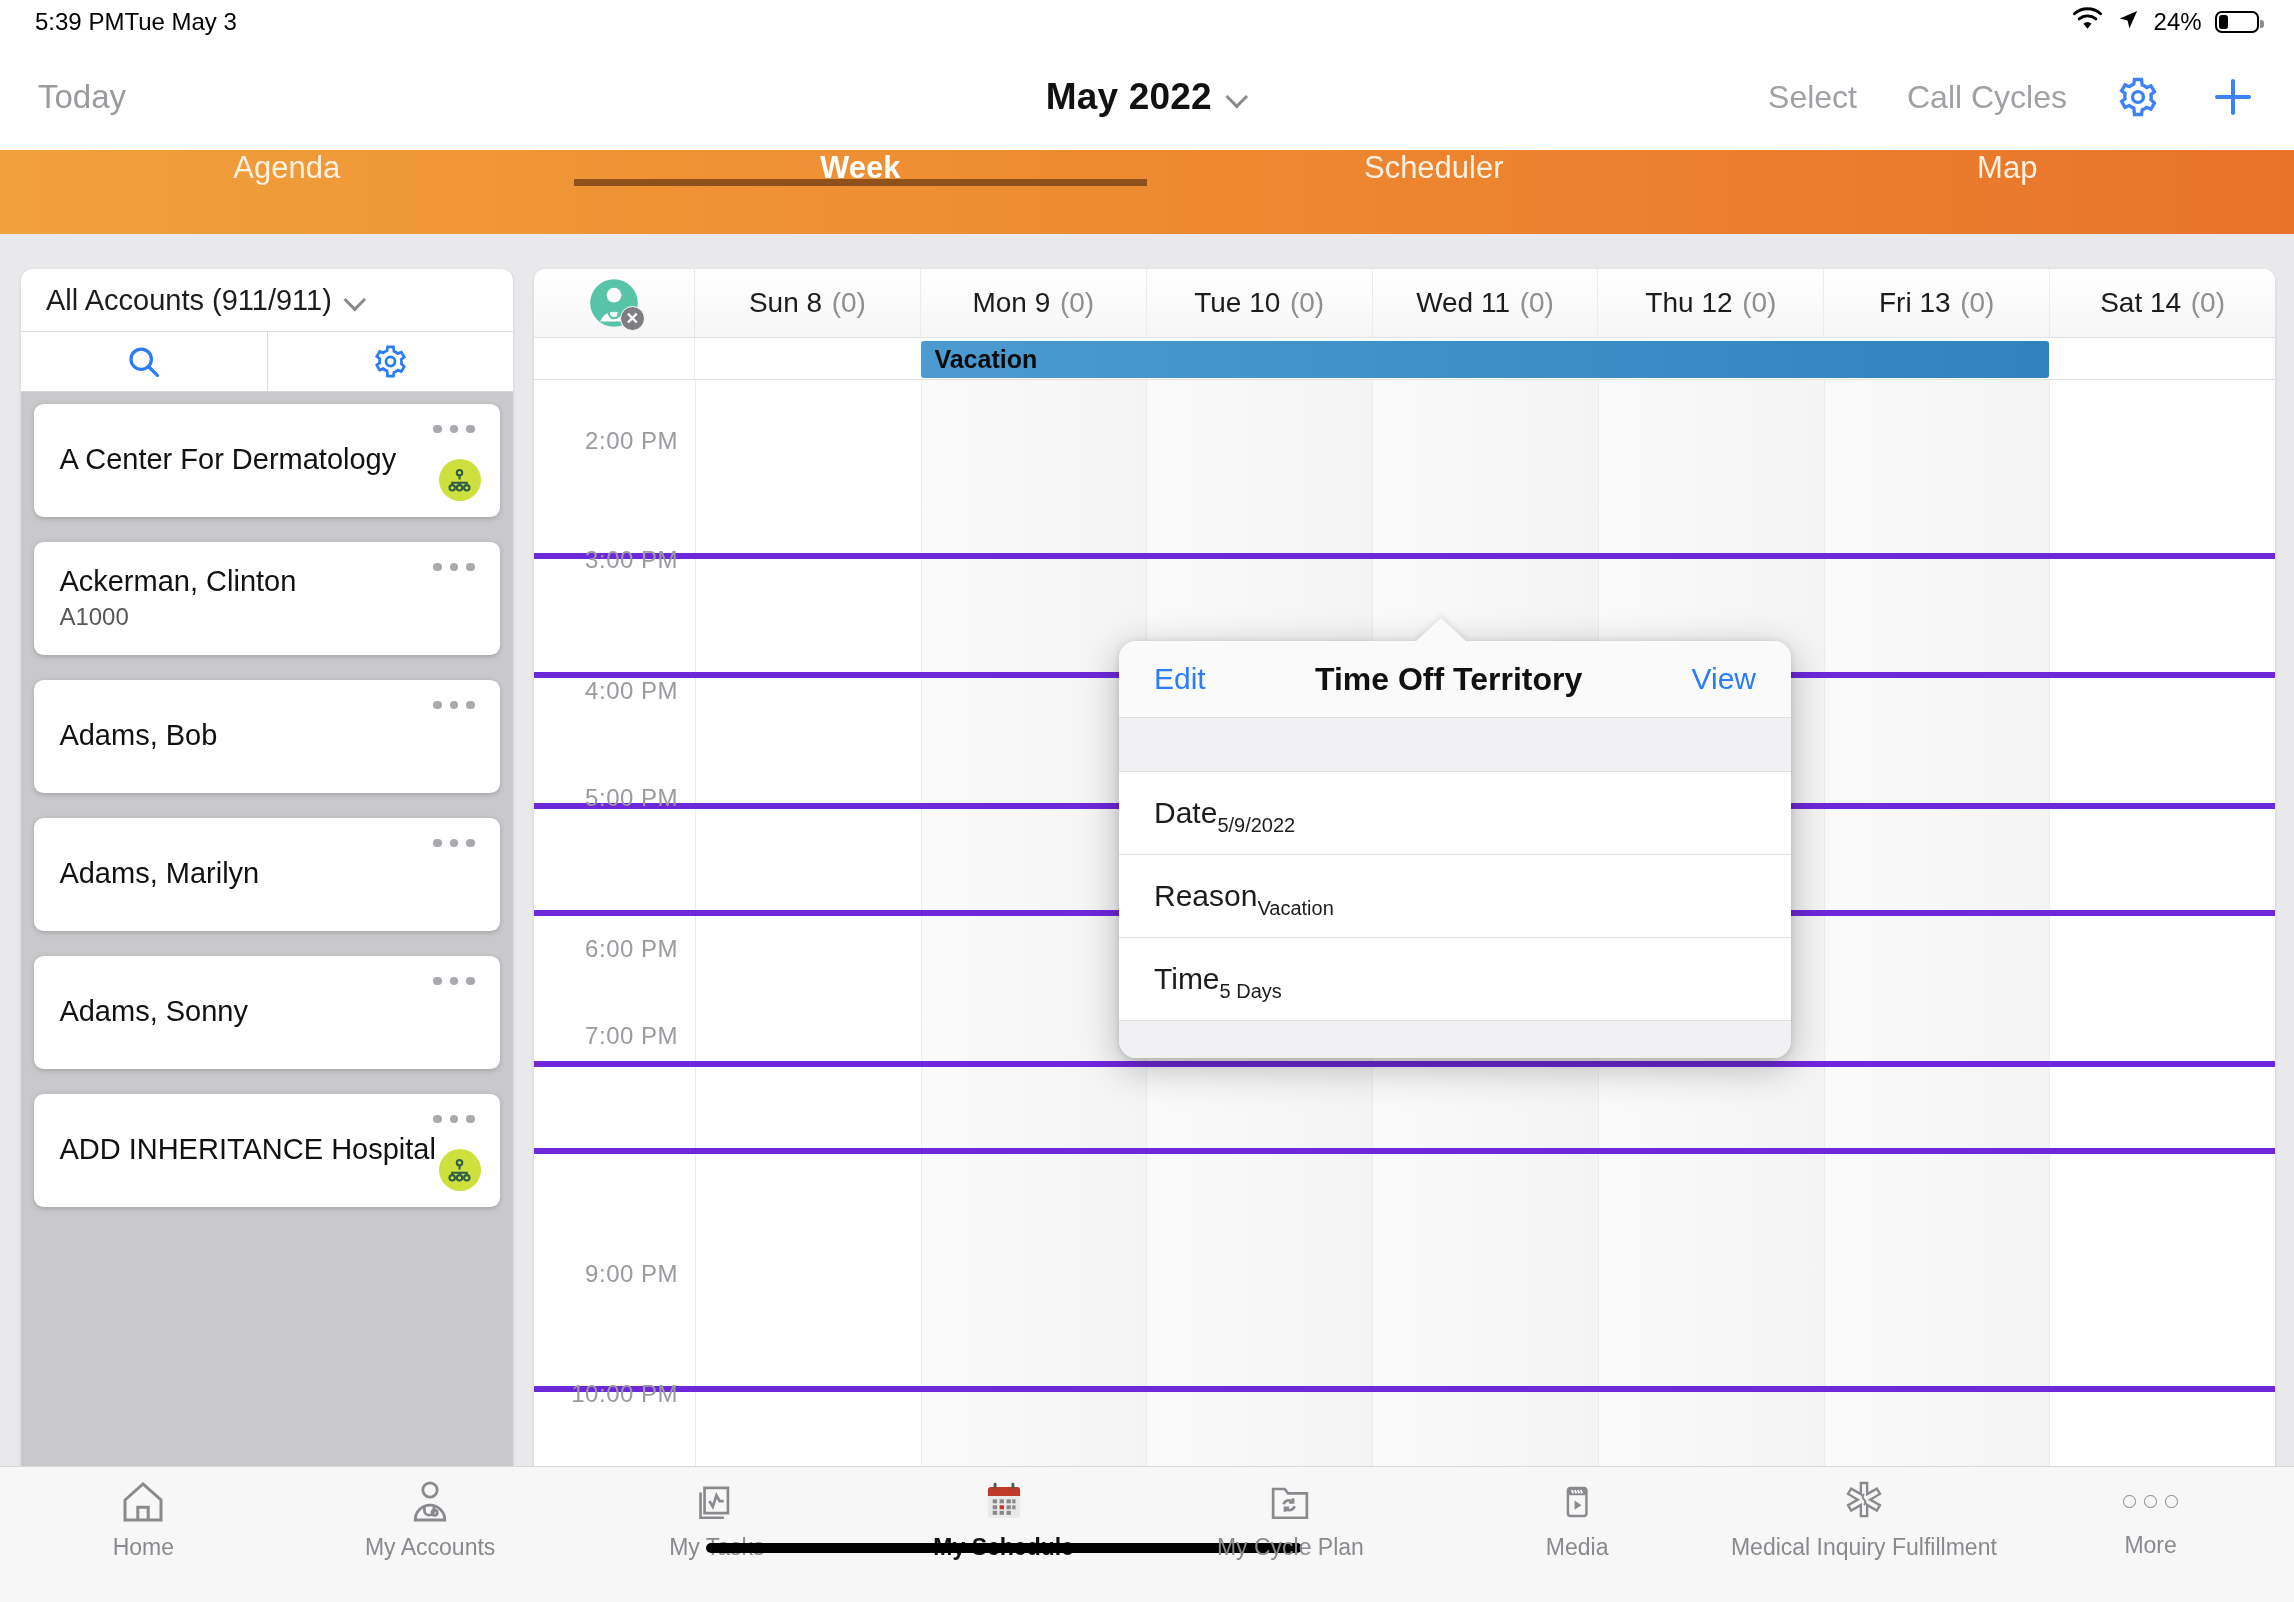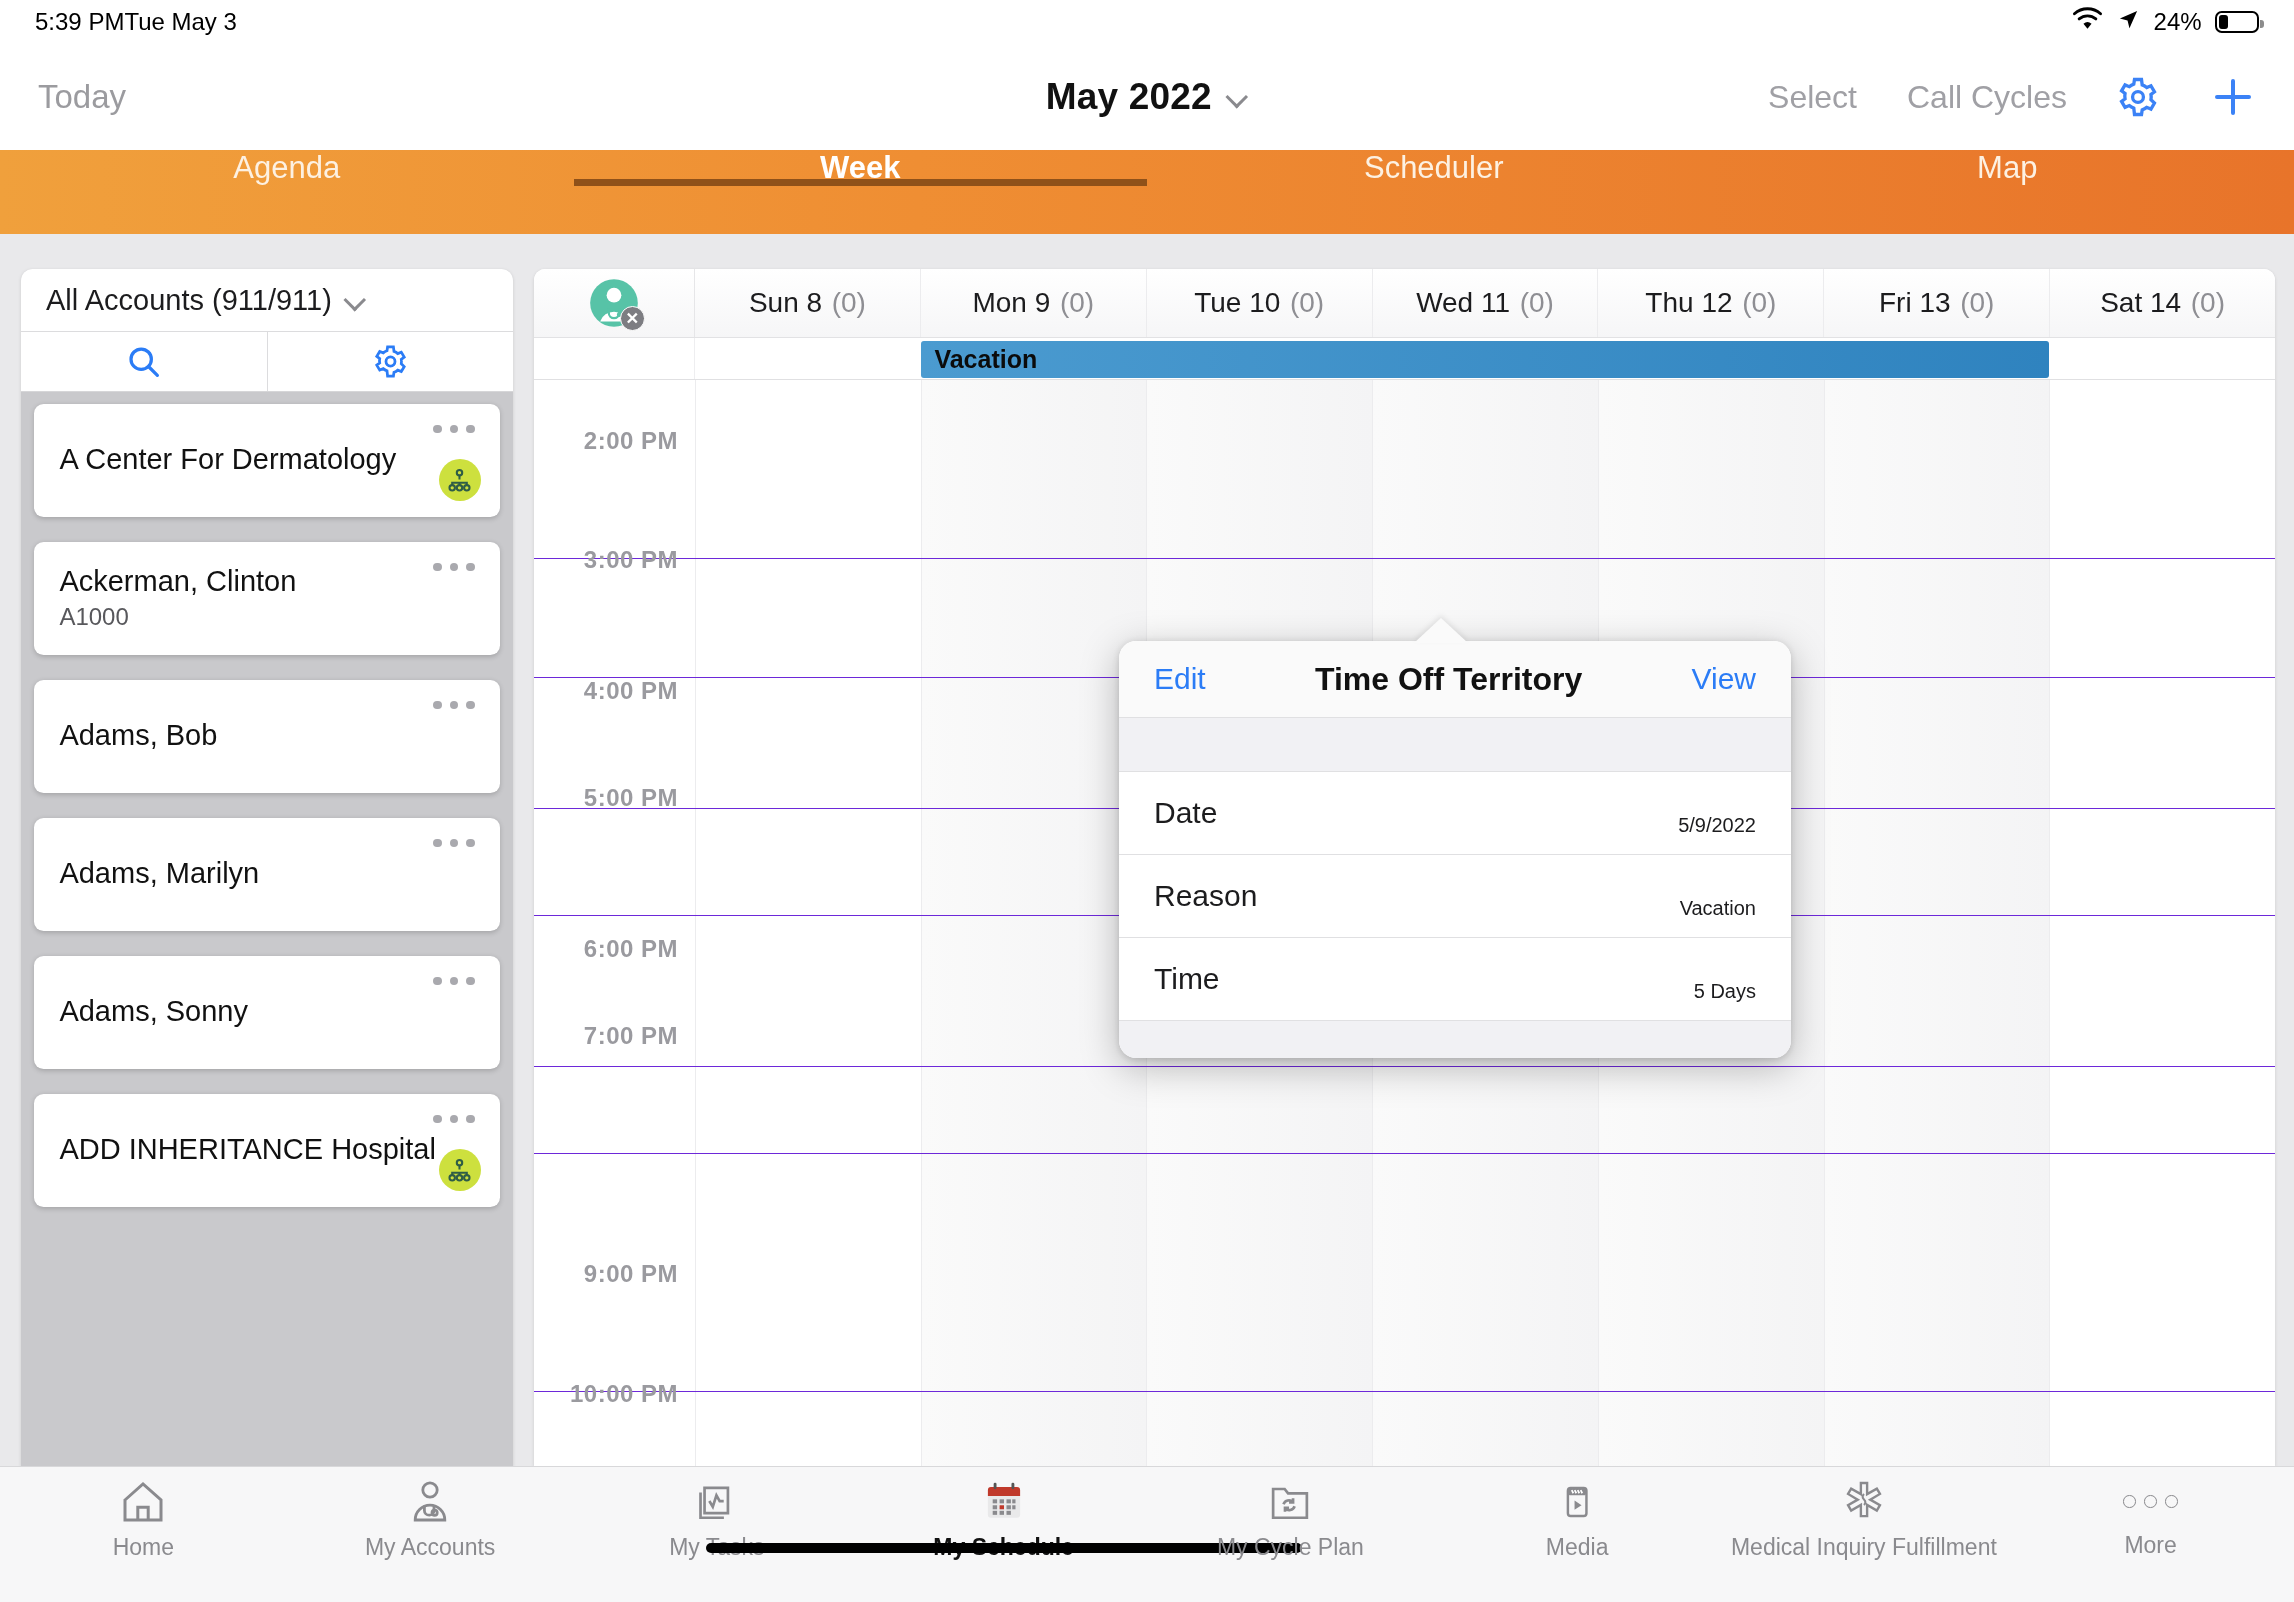--- a/index.html
+++ b/index.html
@@ -184,22 +184,21 @@
     padding-left: 13.4px; color: #0b0b0b; font-weight: 700; font-size: 25px;
   }
 
   .grid-wrap { position: relative; height: 1086px; overflow: hidden; background: #fff; }
   .grid-cols { position: absolute; inset: 0; display: flex; }
   .grid-gutter { width: 161px; position: relative; }
   .grid-col { flex: 1; border-left: 1px solid #ececee; }
   .grid-col.shade { background: linear-gradient(to right, #fafafa, #f4f4f5); }
   .hour-row {
     position: absolute; left: 0; right: 0; height: 119px;
-    border-bottom: 1px solid #6d28d9;
-    font-weight: bold;
+    border-bottom: 6px solid #6d28d9;
   }
   .hour-label {
     position: absolute; left: 0; width: 144px; text-align: right;
     font-size: 24px; color: #9a9a9f; letter-spacing: 0.5px;
   }
 
   
   .popover {
     position: absolute; left: 1119px; top: 407px; width: 672px;
     background: #ffffff; border-radius: 17.3px;
@@ -217,21 +216,21 @@
     height: 77px; background: #fafafa; display: flex; align-items: center;
     padding: 0 35px; border-bottom: 1px solid #e0e0e2;
   }
   .pop-edit { font-size: 30px; color: #2b7cf6; }
   .pop-title {
     flex: 1; text-align: center; font-size: 32px; font-weight: 700; color: #111;
   }
   .pop-view { font-size: 30px; color: #2b7cf6; }
   .pop-gap { height: 54px; background: #f1f1f4; border-bottom: 1px solid #e0e0e2; }
   .pop-row {
-    height: 83px; display: flex; align-items: center; justify-content: space-between;
+    height: 83px; display: flex; align-items: center; justify-content: flex-start;
     padding: 0 35px; border-bottom: 1px solid #e0e0e2; background: #fff;
   }
   .pop-key { font-size: 30px; color: #1c1c1e; }
   .pop-val { font-size: 20px; color: #1c1c1e; margin-top: 25px; }
   .pop-foot { height: 37px; background: #f1f1f4; }
 
   
   .bottombar {
     position: absolute; left: 0; bottom: 0; width: 2294px; height: 136px;
     background: #f7f7f8; border-top: 1px solid #d8d8da;

